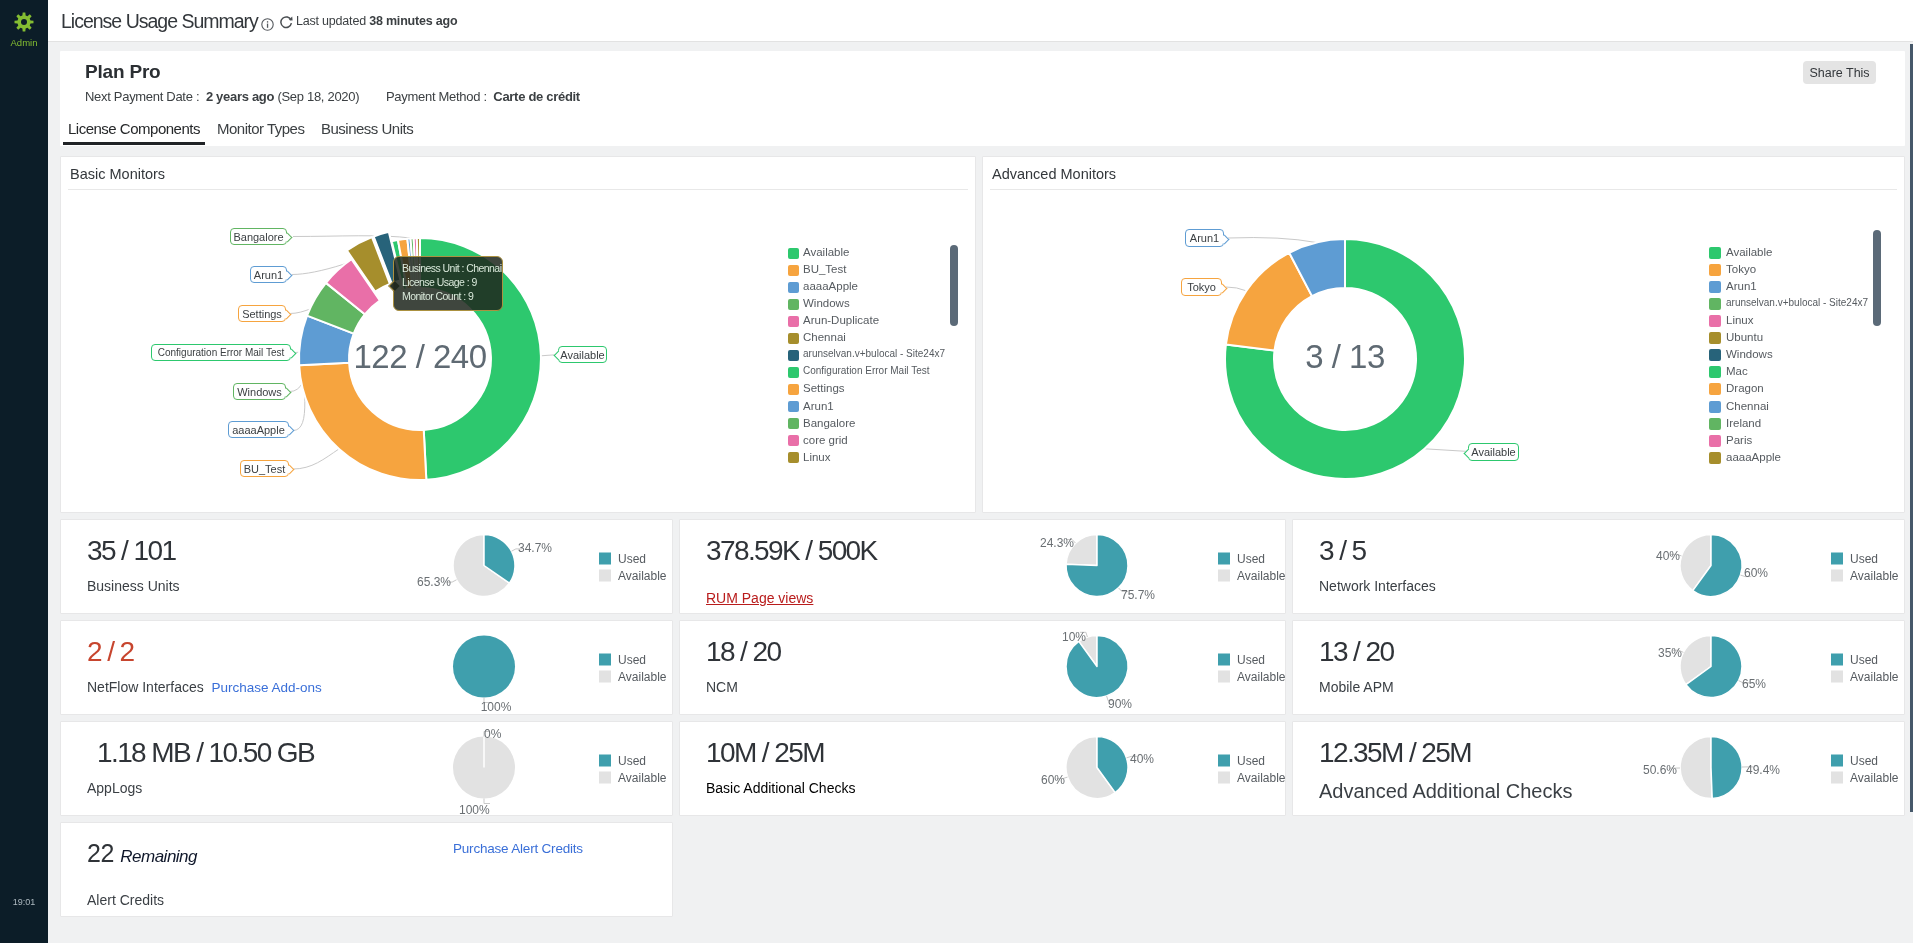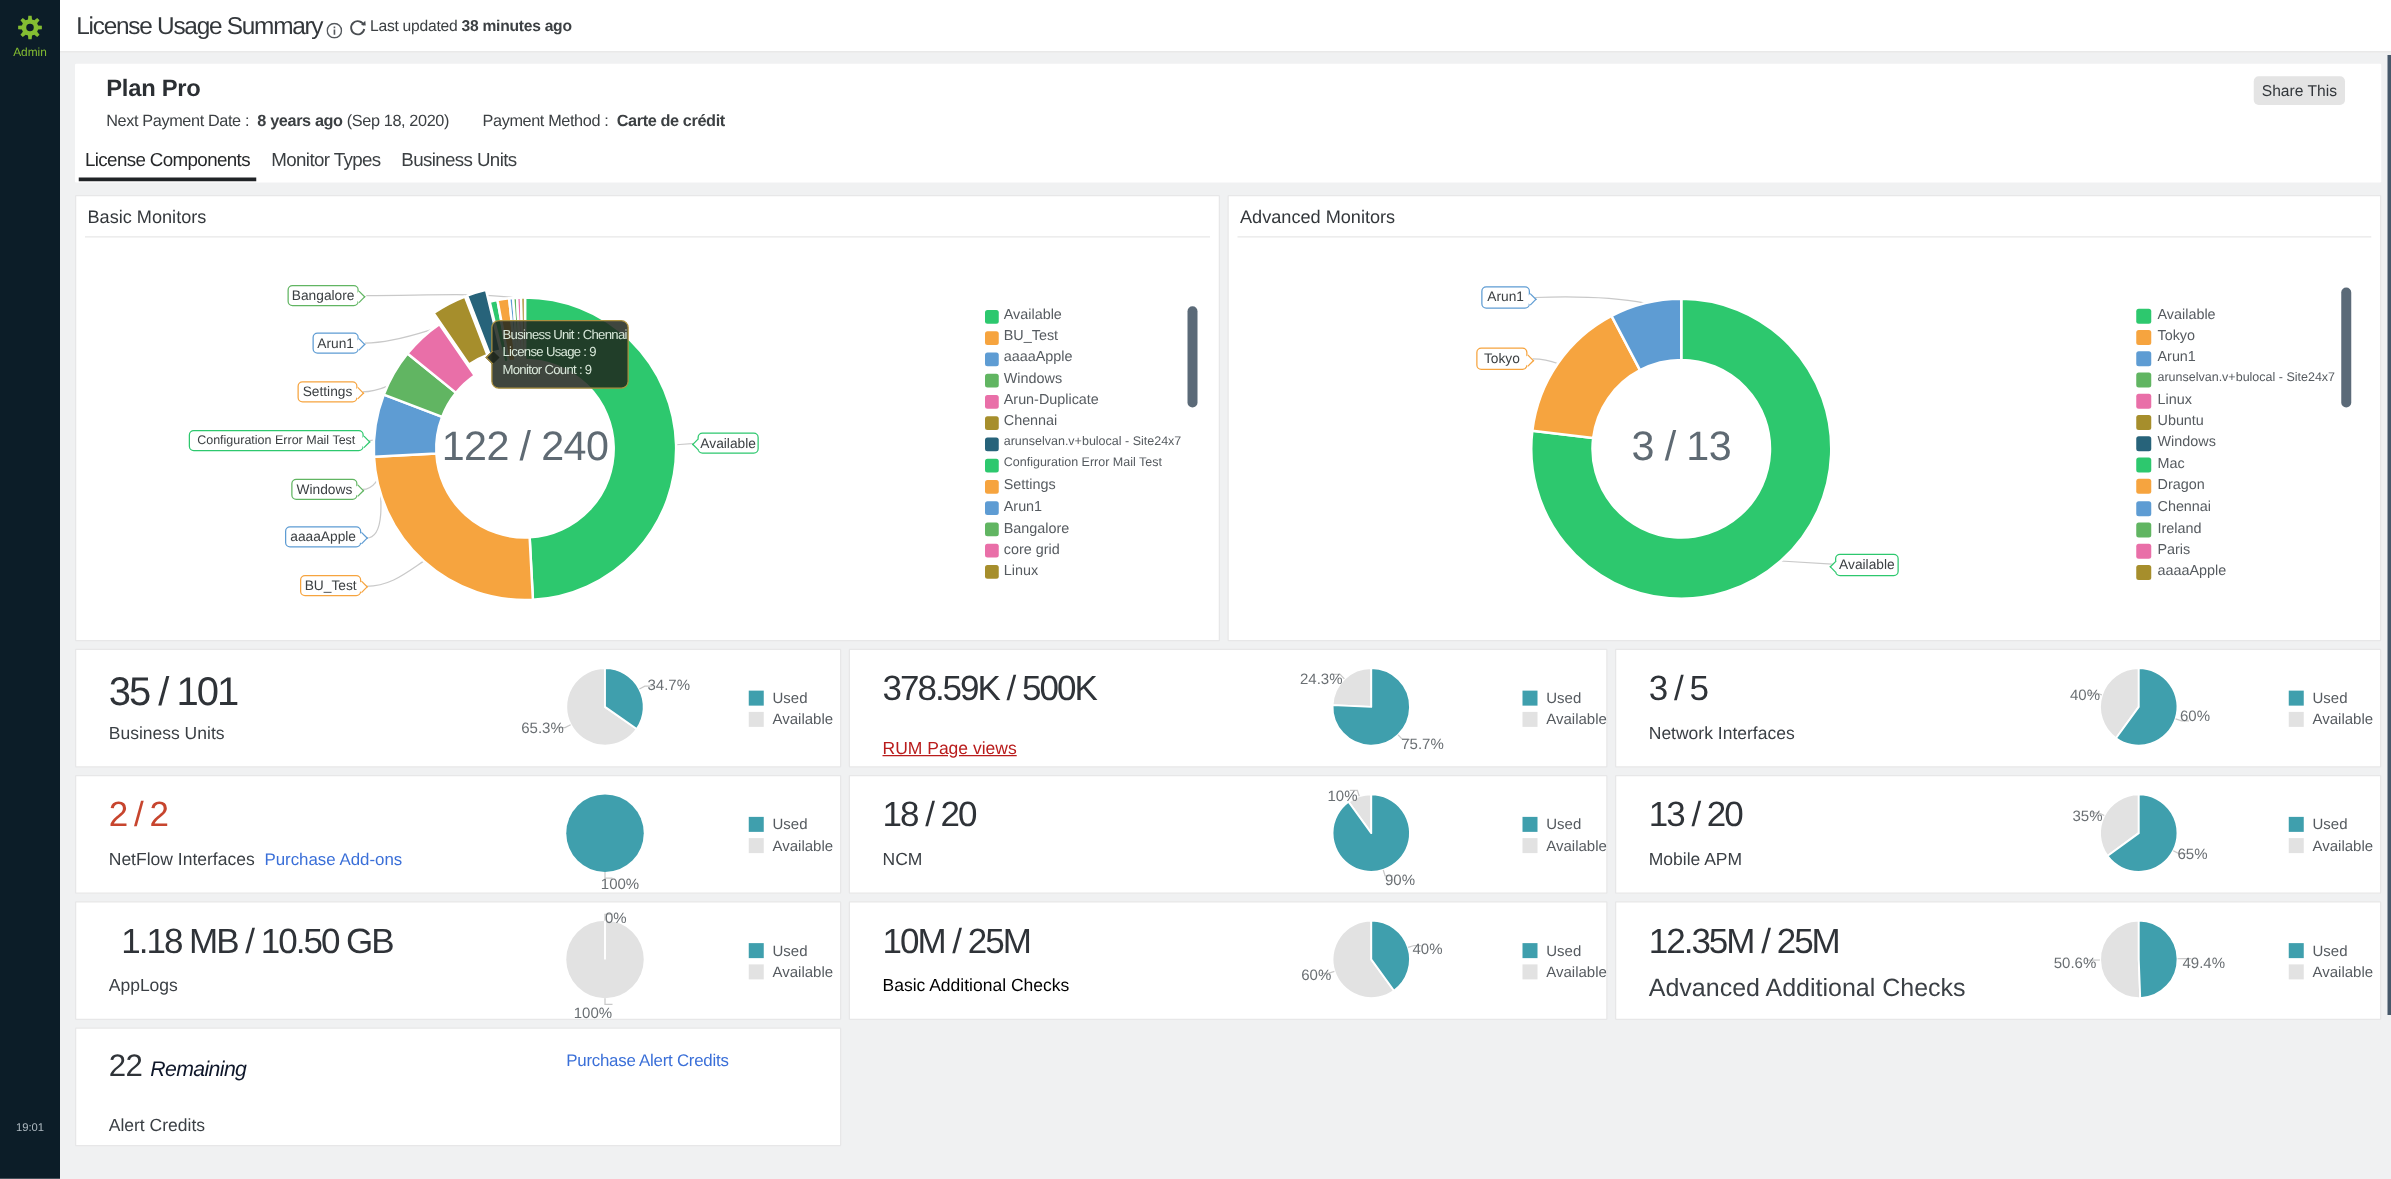--- a/index.html
+++ b/index.html
@@ -24,21 +24,21 @@
 <div class="abs" style="left:0;top:0;width:48px;height:943px;background:#0c1d28;"></div>
 <svg class="abs" style="left:14px;top:12px;" width="20" height="20" viewBox="0 0 24 24">
  <path d="M10.40,0.61 L13.60,0.61 L13.94,4.24 L16.12,5.14 L18.92,2.82 L21.18,5.08 L18.86,7.88 L19.76,10.06 L23.39,10.40 L23.39,13.60 L19.76,13.94 L18.86,16.12 L21.18,18.92 L18.92,21.18 L16.12,18.86 L13.94,19.76 L13.60,23.39 L10.40,23.39 L10.06,19.76 L7.88,18.86 L5.08,21.18 L2.82,18.92 L5.14,16.12 L4.24,13.94 L0.61,13.60 L0.61,10.40 L4.24,10.06 L5.14,7.88 L2.82,5.08 L5.08,2.82 L7.88,5.14 L10.06,4.24 Z" fill="#84bd32"></path>
  <circle cx="12" cy="12" r="3.6" fill="#0c1d28"></circle>
 </svg>
 <div class="abs" style="left:0;top:37px;width:48px;text-align:center;font-size:9.5px;color:#84bd32;">Admin</div>
 <div class="abs" style="left:0;top:897px;width:48px;text-align:center;font-size:9px;color:#aeb9c0;">19:01</div>
 
 <div class="card" style="left:60px;top:51px;width:1845px;height:95px;border:none;"></div>
 <div class="abs" style="left:85px;top:61px;font-size:19px;font-weight:bold;color:#2b2f33;letter-spacing:-0.2px;text-align:right;">Plan Pro</div>
-<div class="abs" style="left:85px;top:89px;font-size:13px;letter-spacing:-0.3px;color:#3c4043;">Next Payment Date :&nbsp;&nbsp;<b>8 years ago</b> (Sep 18, 2020)</div>
+<div class="abs" style="left:85px;top:89px;font-size:13px;letter-spacing:-0.3px;color:#3c4043;">Next Payment Date :&nbsp;&nbsp;<b>2 years ago</b> (Sep 18, 2020)</div>
 <div class="abs" style="left:386px;top:89px;font-size:13px;letter-spacing:-0.3px;color:#3c4043;">Payment Method :&nbsp;&nbsp;<b>Carte de crédit</b></div>
 <div class="abs" style="left:68px;top:120px;font-size:15px;letter-spacing:-0.5px;color:#26282a;">License Components</div>
 <div class="abs" style="left:217px;top:120px;font-size:15px;letter-spacing:-0.5px;color:#3c4043;">Monitor Types</div>
 <div class="abs" style="left:321px;top:120px;font-size:15px;letter-spacing:-0.5px;color:#3c4043;">Business Units</div>
 <div class="abs" style="left:63px;top:142px;width:142px;height:3px;background:#202326;"></div>
 <div class="abs" style="left:1803px;top:61px;width:73px;height:23px;background:#e4e4e4;border-radius:4px;
  display:flex;align-items:center;justify-content:center;font-size:12.5px;color:#33373b;">Share This</div>
 
 <div class="card" style="left:60px;top:156px;width:916px;height:357px;"></div>
 <div class="abs" style="left:70px;top:166px;font-size:14.5px;color:#33373b;">Basic Monitors</div>
@@ -178,21 +178,21 @@
     <div style="position:absolute;left:1709px;top:400.5px;width:12px;height:12px;background:#5e9cd3;border-radius:2px;"></div>
     <div style="position:absolute;left:1726px;top:399.5px;font-size:11.5px;color:#565b60;white-space:nowrap;">Chennai</div>
     <div style="position:absolute;left:1709px;top:417.5px;width:12px;height:12px;background:#61b562;border-radius:2px;"></div>
     <div style="position:absolute;left:1726px;top:416.5px;font-size:11.5px;color:#565b60;white-space:nowrap;">Ireland</div>
     <div style="position:absolute;left:1709px;top:434.6px;width:12px;height:12px;background:#e96fa8;border-radius:2px;"></div>
     <div style="position:absolute;left:1726px;top:433.6px;font-size:11.5px;color:#565b60;white-space:nowrap;">Paris</div>
     <div style="position:absolute;left:1709px;top:451.6px;width:12px;height:12px;background:#a68e2c;border-radius:2px;"></div>
     <div style="position:absolute;left:1726px;top:450.6px;font-size:11.5px;color:#565b60;white-space:nowrap;">aaaaApple</div>
     <div class="abs" style="left:1873px;top:230px;width:8px;height:96px;background:#5b6a78;border-radius:4px;"></div>
     <div class="card" style="left:60px;top:519px;width:613px;height:95px;"></div>
-    <div class="abs" style="left:87px;top:535px;font-size:32px;letter-spacing:-1.6px;color:#2f3338;z-index:2;">35 / 101</div>
+    <div class="abs" style="left:87px;top:535px;font-size:28px;letter-spacing:-1.6px;color:#2f3338;z-index:2;">35 / 101</div>
     <div class="abs" style="left:87px;top:578px;font-size:14px;color:#3a3f44;z-index:2;">Business Units</div>
     <svg class="abs" style="left:60px;top:519px;z-index:1;" width="613" height="95" viewBox="0 0 613 95">
       <path d="M424,46.5 L449.42,64.24 A31,31 0 1 1 424.00,15.50 Z" fill="#e2e2e2" stroke="#fff" stroke-width="1.5" stroke-linejoin="round"></path>
       <path d="M424,46.5 L424.00,15.50 A31,31 0 0 1 449.42,64.24 Z" fill="#3f9fad" stroke="#fff" stroke-width="1.5" stroke-linejoin="round"></path>
       <path d="M451.5,32.2 L455.9,29.9 l6,0" fill="none" stroke="#c9c9c9" stroke-width="1"></path>
       <text x="458" y="33" font-size="12" fill="#6a6f73" text-anchor="start">34.7%</text>
       <path d="M396.5,60.8 L392.1,63.1 l-6,0" fill="none" stroke="#c9c9c9" stroke-width="1"></path>
       <text x="391" y="67" font-size="12" fill="#6a6f73" text-anchor="end">65.3%</text>
       <rect x="539" y="33.5" width="12" height="12" fill="#3f9fad"></rect>
       <text x="558" y="43.5" font-size="12" fill="#565b60">Used</text>

